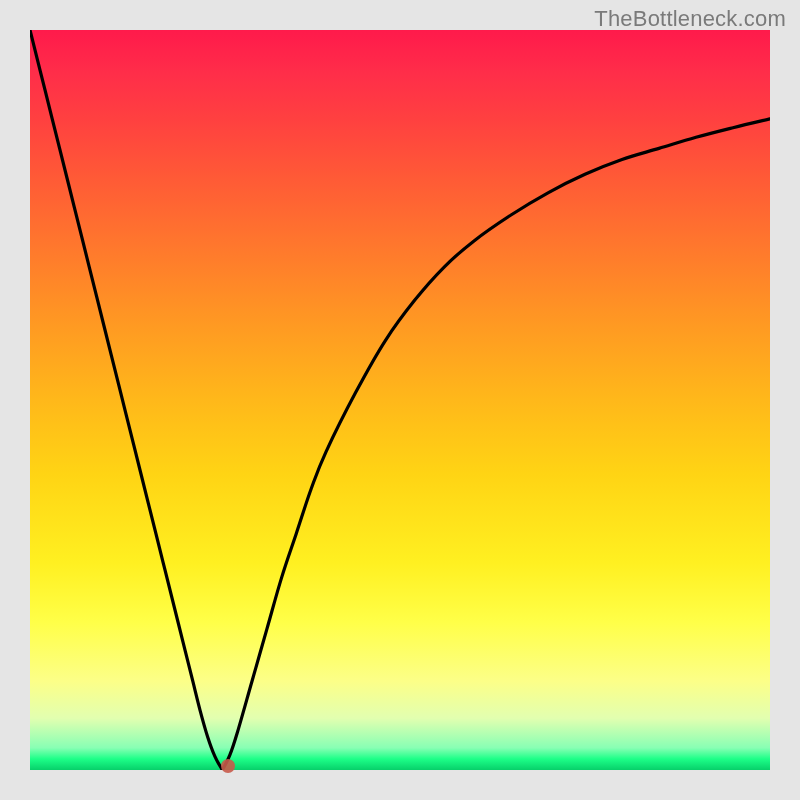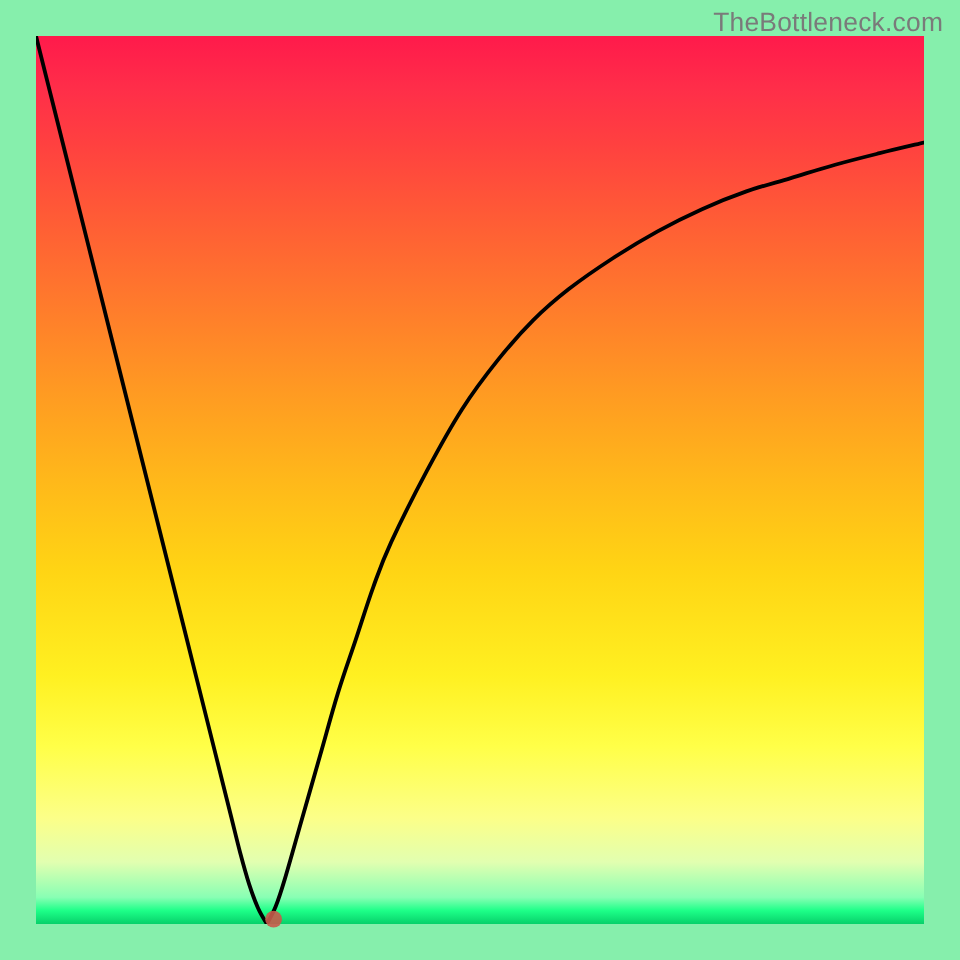--- a/index.html
+++ b/index.html
@@ -9,21 +9,21 @@
     height: 800px;
     background: #000;
     overflow: hidden;
   }
   .frame {
     position: absolute;
     left: 0;
     top: 0;
     width: 800px;
     height: 800px;
-    background: #86efac;
+    background: #e5e5e5;
   }
   .plot-area {
     position: absolute;
     left: 30px;
     top: 30px;
     width: 740px;
     height: 740px;
     background: linear-gradient(to bottom,
       #ff1a4b 0%,
       #ff2e49 6%,

